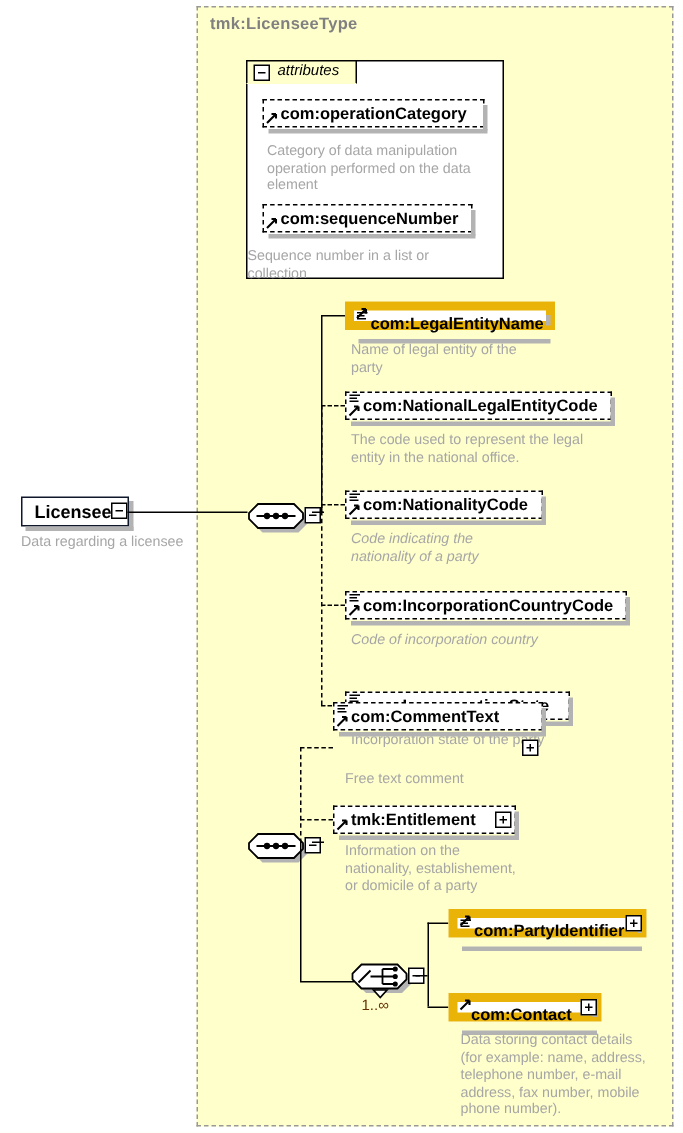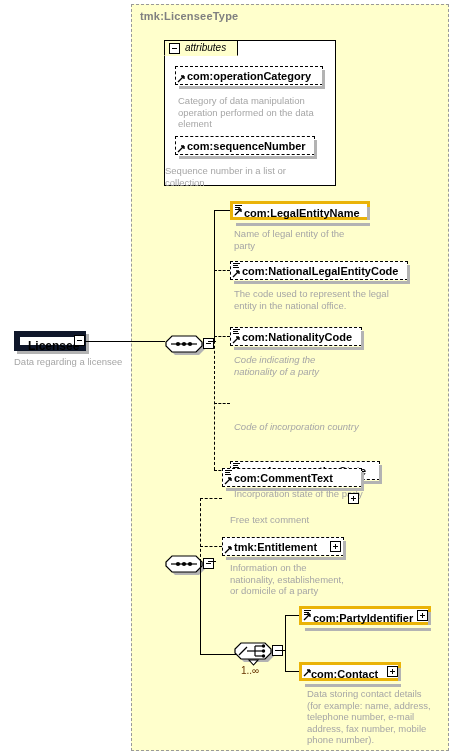--- a/index.html
+++ b/index.html
@@ -43,21 +43,21 @@
   .tgl:before{
     content:"";position:absolute;left:2px;top:4px;width:5px;height:1px;background:#000;
   }
   .tgl.plus:after{
     content:"";position:absolute;left:4px;top:2px;width:1px;height:5px;background:#000;
   }
 
   
   .node{
     position:absolute;height:19px;background:#ffffff;
-    border:3px solid #eab308;box-sizing:border-box;
+    border:6px solid #eab308;box-sizing:border-box;
   }
   .node.opt{border:1px dashed #000;}
   .node .shadow{
     position:absolute;left:3px;top:19px;right:-3px;height:3px;background:#b3b3b3;
   }
   .node .side{
     position:absolute;left:100%;top:3px;width:3px;bottom:-3px;background:#b3b3b3;
   }
   .node .nm{
     position:absolute;left:11px;top:2px;font-size:11px;font-weight:bold;color:#000;
@@ -97,21 +97,21 @@
   
   .ln{position:absolute;background:transparent;}
   .ln.h{border-top:1px solid #000;height:0;}
   .ln.v{border-left:1px solid #000;width:0;}
   .ln.dh{border-top:1px dashed #000;height:0;}
   .ln.dv{border-left:1px dashed #000;width:0;}
 
   
   .root-node{
     position:absolute;left:14px;top:331px;width:72px;height:20px;
-    background:#fff;border:6px solid #0f172a;box-sizing:border-box;
+    background:#fff;border:1px solid #0f172a;box-sizing:border-box;
   }
   .root-node .nm{
     position:absolute;left:8px;top:2px;font-size:12px;font-weight:bold;color:#000;
   }
 </style>
 </head>
 <body>
 
 <div class="canvas">
 
@@ -274,20 +274,35 @@
           <path d="M1 7 L7 1 M7 1 L4 1 M7 1 L7 4" stroke="#000" stroke-width="1.4" fill="none"></path>
         </svg>
     </span>
     <span class="nm">com:NationalityCode</span>
     <span class="shadow"></span>
     <span class="side"></span>
   </div>
   <div class="ann" style="left:234px;top:354px;width:150px;font-style:italic;">Code indicating the
 nationality of a party</div>
 
+  <div class="node opt" style="left:230px;top:394px;width:188px;">
+    <span class="ico-lines">
+        <i></i>
+        <i></i>
+        <i></i>
+      </span>
+    <span class="ico-arrow">
+      <svg width="8" height="8" viewBox="0 0 8 8">
+          <path d="M1 7 L7 1 M7 1 L4 1 M7 1 L7 4" stroke="#000" stroke-width="1.4" fill="none"></path>
+        </svg>
+    </span>
+    <span class="nm">com:IncorporationCountryCode</span>
+    <span class="shadow"></span>
+    <span class="side"></span>
+  </div>
   <div class="ann" style="left:234px;top:421px;width:180px;font-style:italic;">Code of incorporation country</div>
 
   <div class="node opt" style="left:230px;top:461px;width:150px;">
     <span class="ico-lines">
         <i></i>
         <i></i>
         <i></i>
       </span>
     <span class="ico-arrow">
       <svg width="8" height="8" viewBox="0 0 8 8">

